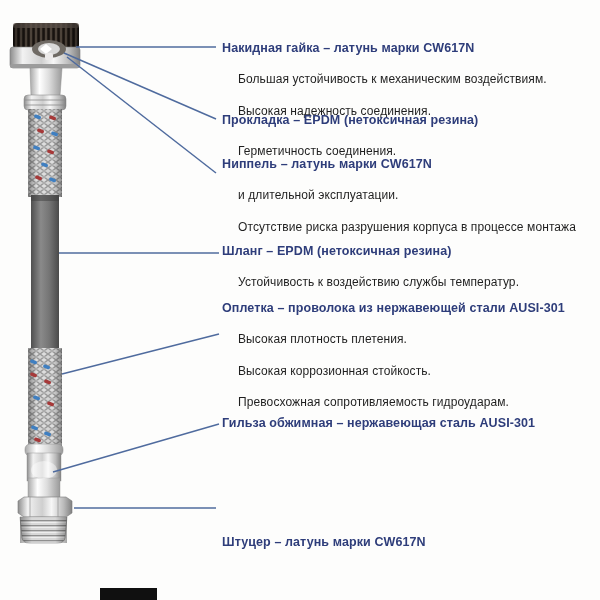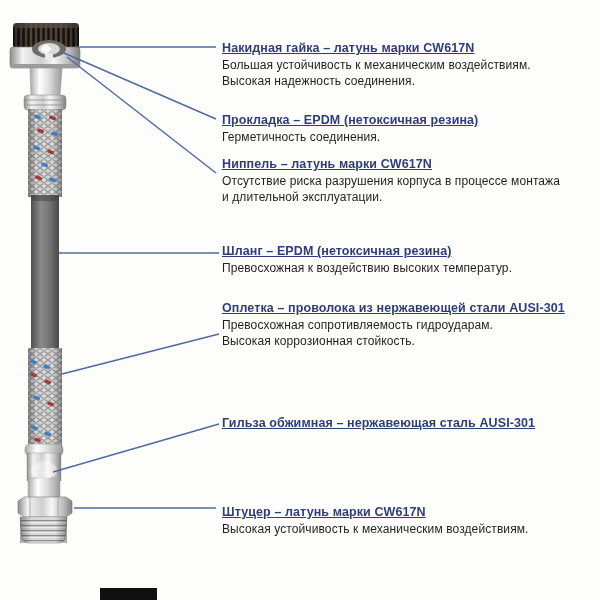--- a/index.html
+++ b/index.html
@@ -7,24 +7,24 @@
     width:600px;height:600px;position:relative;overflow:hidden;
     background:#fdfdfc;
     font-family:"Liberation Sans",sans-serif;
   }
   .canvas{position:absolute;inset:0;width:600px;height:600px;}
   svg.art{position:absolute;left:0;top:0;}
   .labels{position:absolute;left:0;top:0;width:600px;height:600px;}
   .label-block{position:absolute;left:222px;width:372px;}
   .label-title{
     color:#2e3d7a;font-weight:bold;font-size:12.5px;line-height:16px;
-    letter-spacing:0.1px;margin:0 0 2px 0;text-decoration:underline;
+    letter-spacing:0.1px;margin:0 0 2px 0;
   }
   .label-line{
-    color:#1f1f1f;font-size:12px;line-height:15.5px;letter-spacing:0.1px;margin:0;
+    color:#1f1f1f;font-size:12px;line-height:15.5px;letter-spacing:0.1px;margin:16px;
   }
   .watermark{
     position:absolute;left:100px;top:588px;width:57px;height:12px;background:#101010;
   }
 </style>
 </head>
 <body>
 
 <div class="canvas">
 
@@ -172,40 +172,40 @@
       <p class="label-line">Высокая надежность соединения.</p>
     </div>
 
     <div class="label-block" style="top:112px">
       <p class="label-title">Прокладка – EPDM (нетоксичная резина)</p>
       <p class="label-line">Герметичность соединения.</p>
     </div>
 
     <div class="label-block" style="top:156px">
       <p class="label-title">Ниппель – латунь марки CW617N</p>
+      <p class="label-line">и длительной эксплуатации.</p>
       <p class="label-line">Отсутствие риска разрушения корпуса в процессе монтажа</p>
-      <p class="label-line">и длительной эксплуатации.</p>
     </div>
 
     <div class="label-block" style="top:243px">
       <p class="label-title">Шланг – EPDM (нетоксичная резина)</p>
-      <p class="label-line">Превосхожная к воздействию высоких температур.</p>
+      <p class="label-line">Устойчивость к воздействию службы температур.</p>
     </div>
 
     <div class="label-block" style="top:300px">
       <p class="label-title">Оплетка – проволока из нержавеющей стали AUSI-301</p>
+      <p class="label-line">Высокая плотность плетения.</p>
+      <p class="label-line">Высокая коррозионная стойкость.</p>
       <p class="label-line">Превосхожная сопротивляемость гидроударам.</p>
-      <p class="label-line">Высокая коррозионная стойкость.</p>
     </div>
 
     <div class="label-block" style="top:415px">
       <p class="label-title">Гильза обжимная – нержавеющая сталь AUSI-301</p>
     </div>
 
-    <div class="label-block" style="top:504px">
+    <div class="label-block" style="top:534px">
       <p class="label-title">Штуцер – латунь марки CW617N</p>
-      <p class="label-line">Высокая устойчивость к механическим воздействиям.</p>
     </div>
 
   </div>
 
   <div class="watermark"></div>
 </div>
 
 </body></html>

